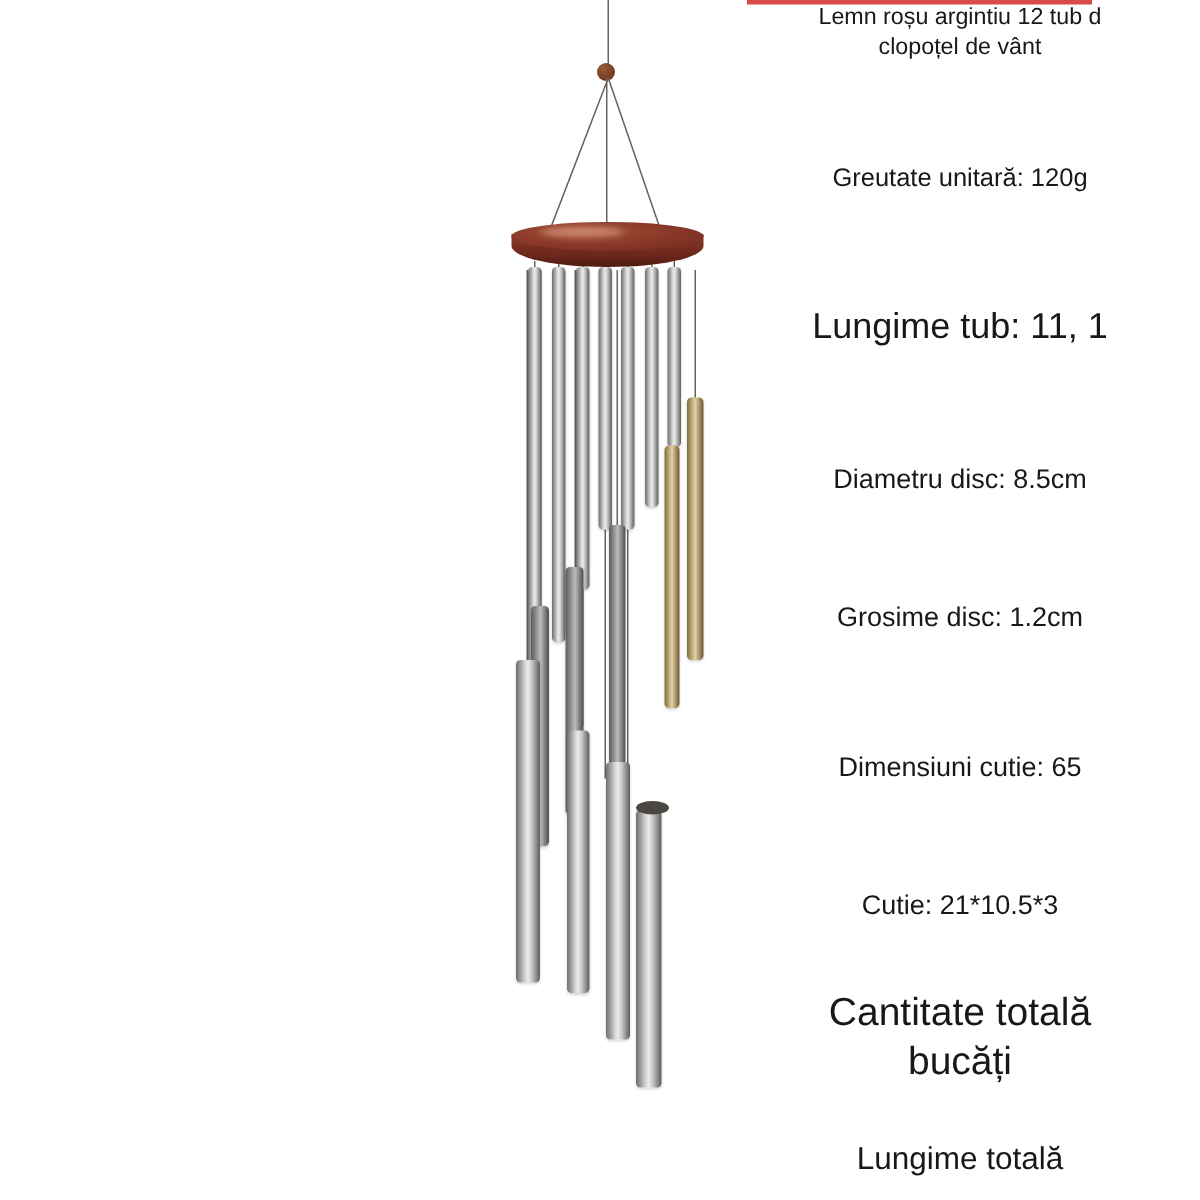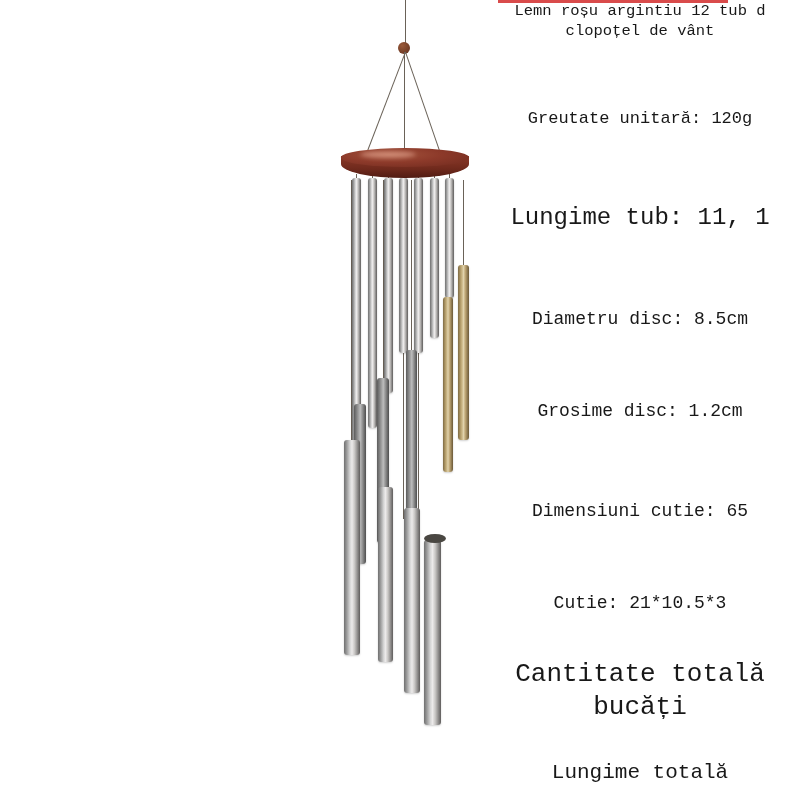--- a/index.html
+++ b/index.html
@@ -14,21 +14,20 @@
     font-family: "Liberation Sans", sans-serif;
     color: #1a1a1a;
   }
 
   #page {
     position: relative;
     width: 800px;
     height: 800px;
     background: #ffffff;
     overflow: hidden;
-    font-family: Liberation Mono, monospace;
   }
 
   
   .spec-col {
     position: absolute;
     left: 470px;
     top: 0;
     width: 360px;
     height: 800px;
   }

